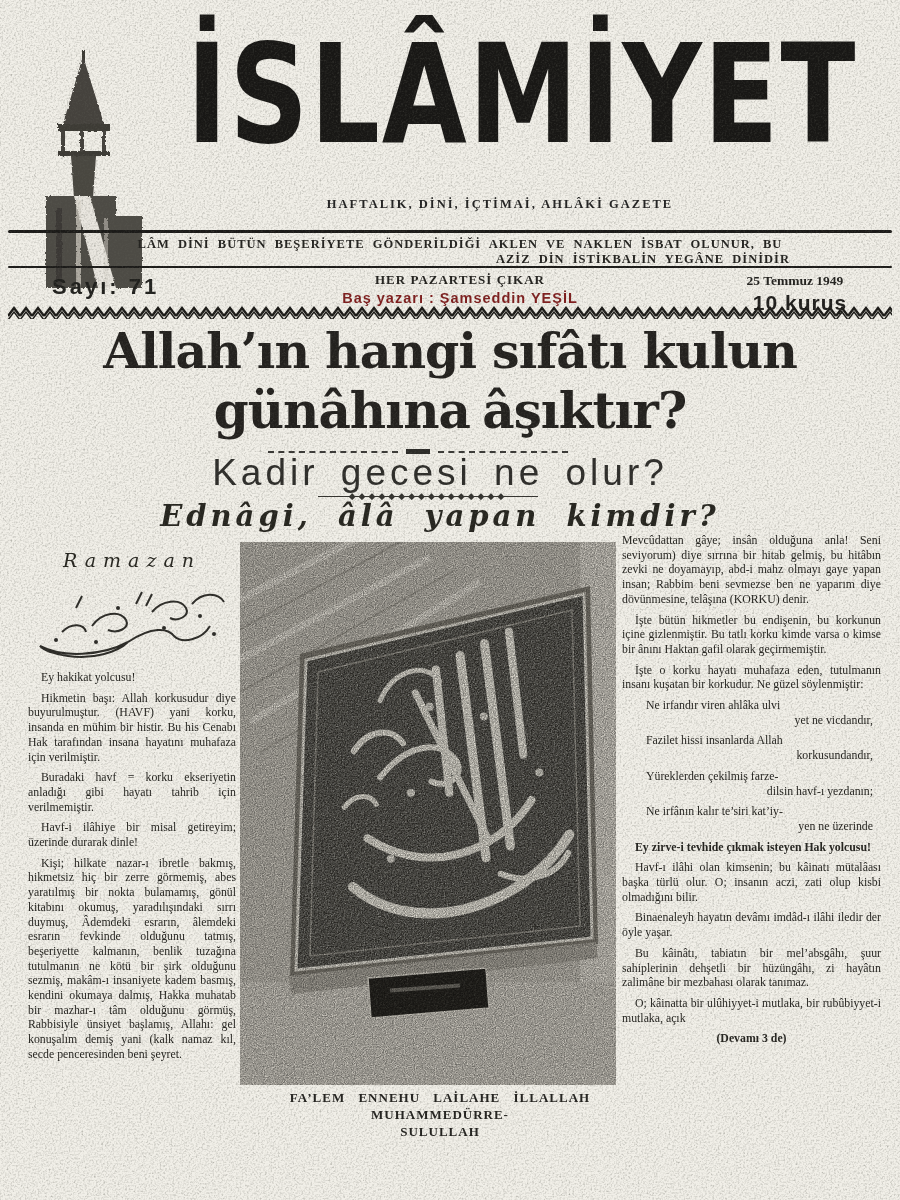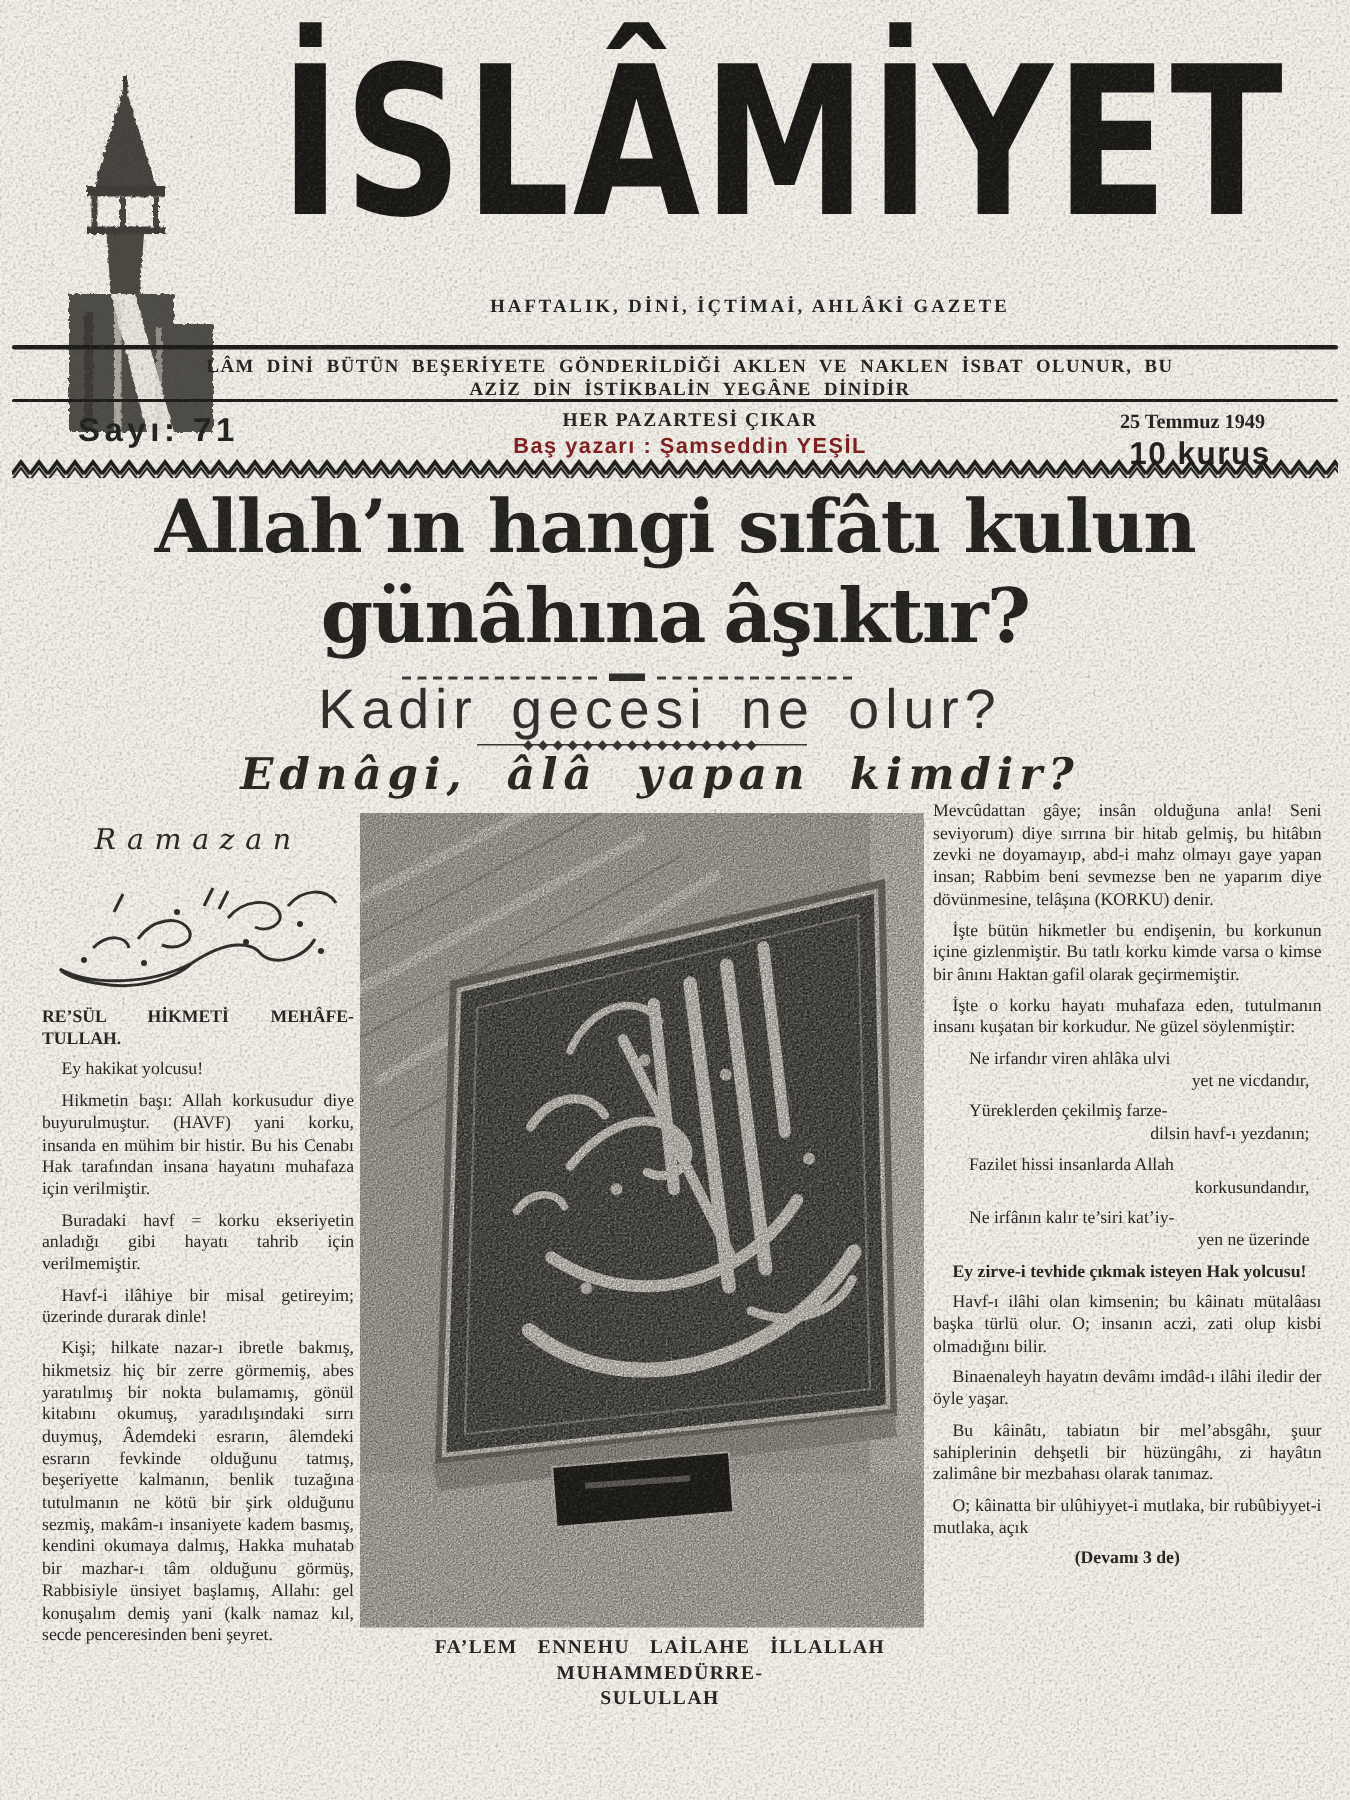--- a/index.html
+++ b/index.html
@@ -12,21 +12,21 @@
   .masthead{left:150px;top:26px;width:730px;text-align:center;
     font-family:"DejaVu Sans",sans-serif;font-weight:bold;font-size:122px;line-height:1;
     letter-spacing:2px;color:#181715;transform:scale(.9,1.13);transform-origin:50% 0;}
   .subtitle{left:160px;top:197px;width:680px;text-align:center;
     font-weight:bold;font-size:12.5px;letter-spacing:2px;color:#222;}
   .rule{left:8px;width:884px;height:3px;background:#1b1a18;border-radius:2px;}
   .rule.r1{top:230px;}
   .rule.r2{top:266px;height:2px;}
   .banner1{left:130px;top:237px;width:660px;text-align:center;font-weight:bold;
     font-size:12.5px;letter-spacing:1px;word-spacing:4px;color:#23221f;}
-  .banner2{left:130px;top:252px;width:660px;text-align:center;font-weight:bold;
+  .banner2{left:130px;top:252px;width:660px;text-align:right;font-weight:bold;
     font-size:12.5px;letter-spacing:1px;word-spacing:4px;color:#23221f;}
 
   .issue{left:52px;top:274px;font-family:"Liberation Sans",sans-serif;
     font-weight:bold;font-size:22px;letter-spacing:3px;color:#20201d;}
   .schedule{left:300px;top:272px;width:320px;text-align:center;font-weight:bold;
     font-size:13px;letter-spacing:1px;color:#23221f;font-family:Liberation Serif, serif;}
   .editor{left:280px;top:290px;width:360px;text-align:center;font-weight:bold;
     font-family:"Liberation Sans",sans-serif;font-size:14.5px;letter-spacing:1px;color:#7f1d1d;}
   .date{left:710px;top:273px;width:170px;text-align:center;font-weight:bold;
     font-size:13.5px;color:#23221f;}
@@ -154,21 +154,20 @@
     </g>
     <g fill="#2c2b27">
       <circle cx="24" cy="58" r="2"></circle>
         <circle cx="86" cy="26" r="2"></circle>
       <circle cx="132" cy="46" r="2"></circle>
         <circle cx="168" cy="34" r="2"></circle>
       <circle cx="64" cy="60" r="2"></circle>
         <circle cx="182" cy="52" r="2"></circle>
     </g>
   </svg>
-  <p class="lead noindent">RE’SÜL HİKMETİ MEHÂFE-TULLAH.</p>
   <p>Ey hakikat yolcusu!</p>
   <p>Hikmetin başı: Allah korkusudur diye buyurulmuştur. (HAVF) yani korku, insanda en mühim bir histir. Bu his Cenabı Hak tarafından insana hayatını muhafaza için verilmiştir.</p>
   <p>Buradaki havf = korku ekseriyetin anladığı gibi hayatı tahrib için verilmemiştir.</p>
   <p>Havf-i ilâhiye bir misal getireyim; üzerinde durarak dinle!</p>
   <p>Kişi; hilkate nazar-ı ibretle bakmış, hikmetsiz hiç bir zerre görmemiş, abes yaratılmış bir nokta bulamamış, gönül kitabını okumuş, yaradılışındaki sırrı duymuş, Âdemdeki esrarın, âlemdeki esrarın fevkinde olduğunu tatmış, beşeriyette kalmanın, benlik tuzağına tutulmanın ne kötü bir şirk olduğunu sezmiş, makâm-ı insaniyete kadem basmış, kendini okumaya dalmış, Hakka muhatab bir mazhar-ı tâm olduğunu görmüş, Rabbisiyle ünsiyet başlamış, Allahı: gel konuşalım demiş yani (kalk namaz kıl, secde penceresinden beni şeyret.</p>
 </div>
 
 <svg class="abs photo" width="376" height="543" viewBox="0 0 376 543">
   <defs>
     <filter id="grainD" x="0" y="0" width="100%" height="100%">
@@ -243,26 +242,26 @@
 <div class="abs col right-col">
   <p class="noindent">Mevcûdattan gâye; insân olduğuna anla! Seni seviyorum) diye sırrına bir hitab gelmiş, bu hitâbın zevki ne doyamayıp, abd-i mahz olmayı gaye yapan insan; Rabbim beni sevmezse ben ne yaparım diye dövünmesine, telâşına (KORKU) denir.</p>
   <p>İşte bütün hikmetler bu endişenin, bu korkunun içine gizlenmiştir. Bu tatlı korku kimde varsa o kimse bir ânını Haktan gafil olarak geçirmemiştir.</p>
   <p>İşte o korku hayatı muhafaza eden, tutulmanın insanı kuşatan bir korkudur. Ne güzel söylenmiştir:</p>
 
   <div class="poem">
     <span class="a">Ne irfandır viren ahlâka ulvi</span>
     <span class="b">yet ne vicdandır,</span>
   </div>
   <div class="poem">
+    <span class="a">Fazilet hissi insanlarda Allah</span>
+    <span class="b">korkusundandır,</span>
+  </div>
+  <div class="poem">
     <span class="a">Yüreklerden çekilmiş farze-</span>
     <span class="b">dilsin havf-ı yezdanın;</span>
-  </div>
-  <div class="poem">
-    <span class="a">Fazilet hissi insanlarda Allah</span>
-    <span class="b">korkusundandır,</span>
   </div>
   <div class="poem">
     <span class="a">Ne irfânın kalır te’siri kat’iy-</span>
     <span class="b">yen ne üzerinde</span>
   </div>
 
   <p class="lead">Ey zirve-i tevhide çıkmak isteyen Hak yolcusu!</p>
   <p>Havf-ı ilâhi olan kimsenin; bu kâinatı mütalâası başka türlü olur. O; insanın aczi, zati olup kisbi olmadığını bilir.</p>
   <p>Binaenaleyh hayatın devâmı imdâd-ı ilâhi iledir der öyle yaşar.</p>
   <p>Bu kâinâtı, tabiatın bir mel’absgâhı, şuur sahiplerinin dehşetli bir hüzüngâhı, zi hayâtın zalimâne bir mezbahası olarak tanımaz.</p>

